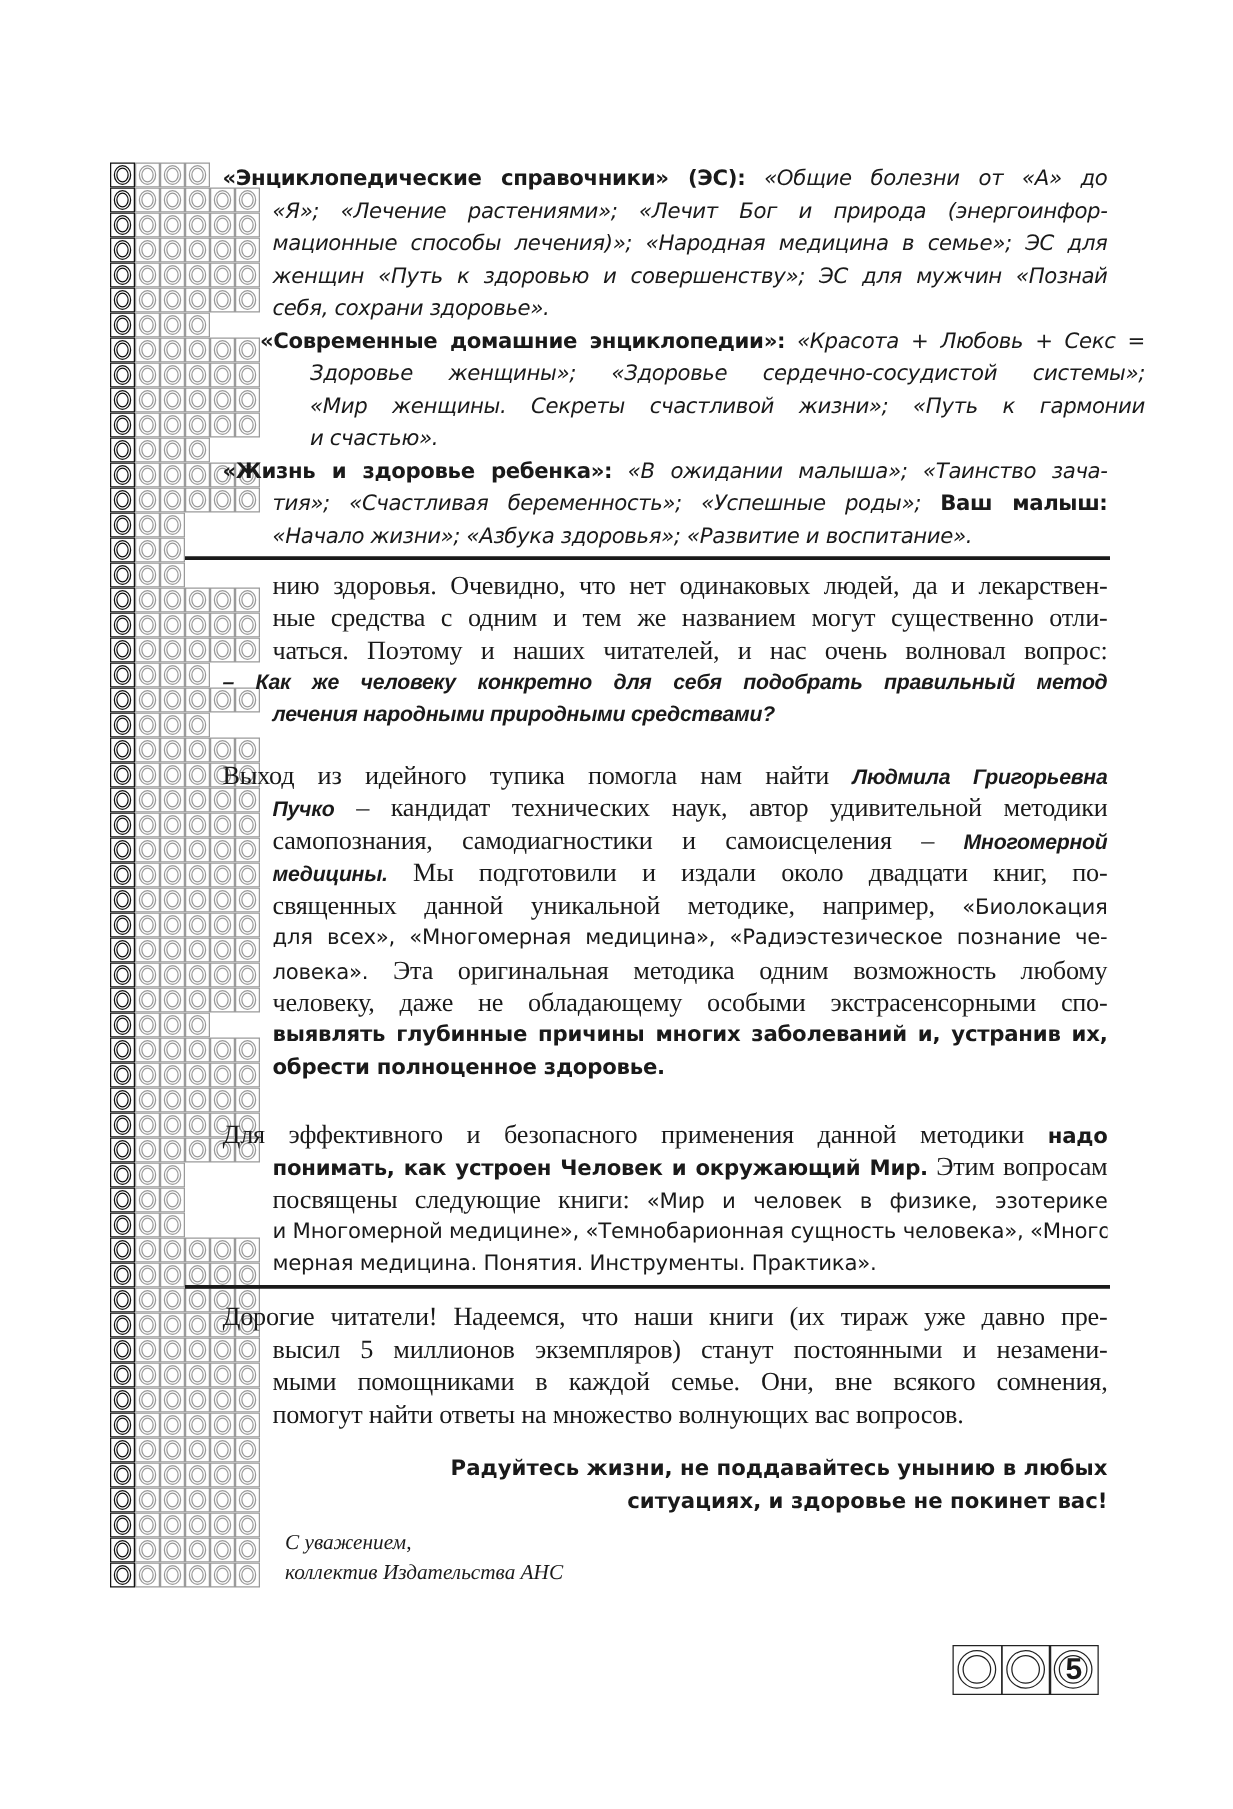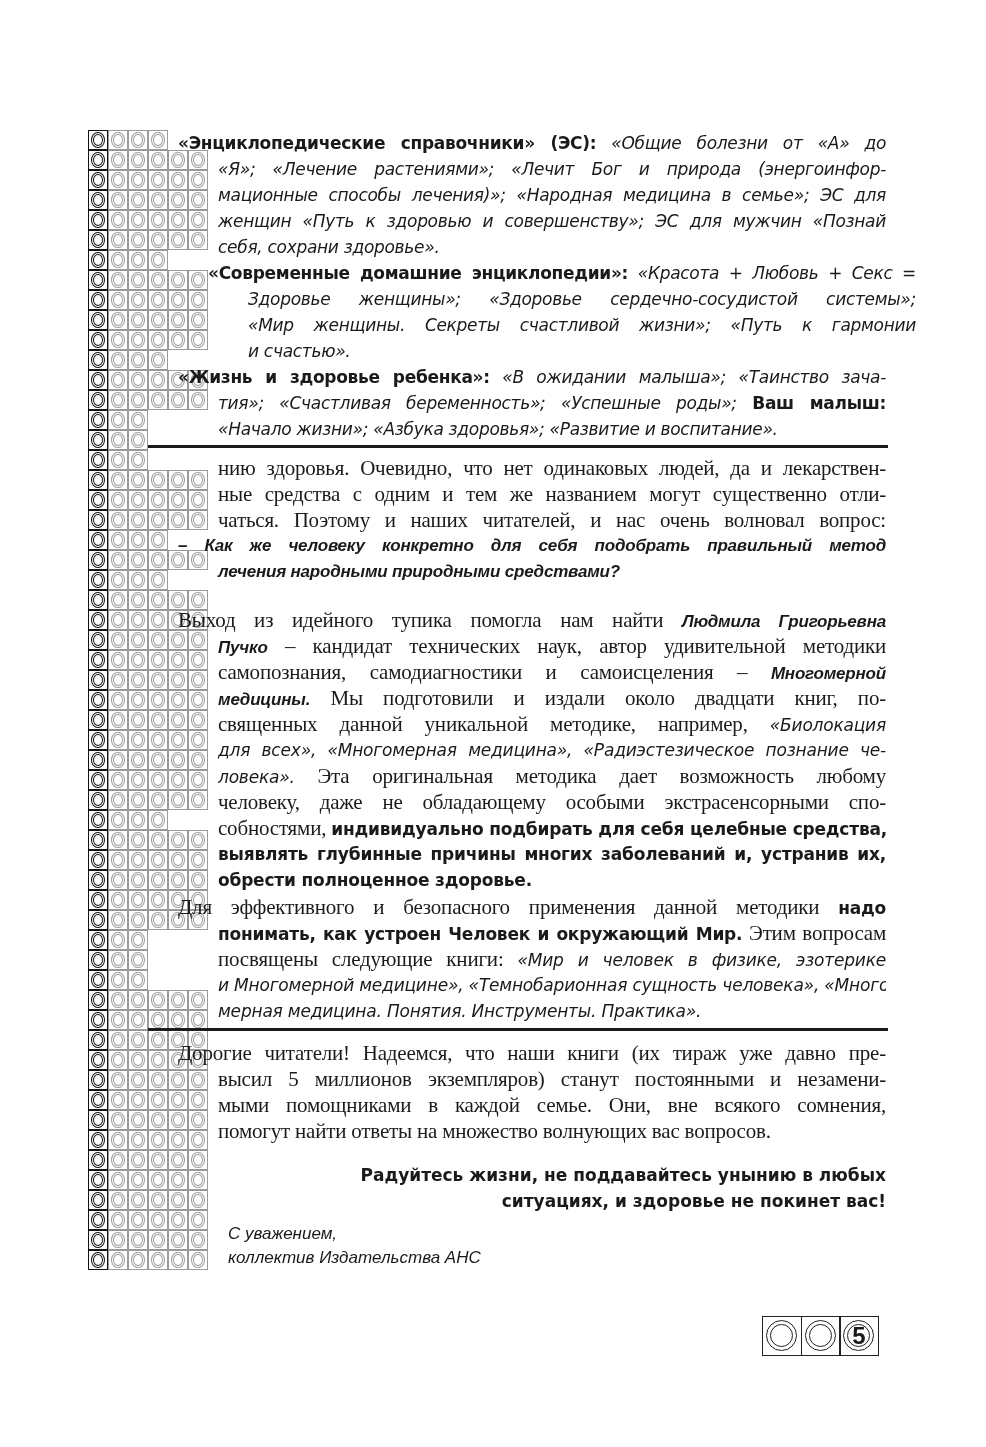--- a/index.html
+++ b/index.html
@@ -16,27 +16,27 @@
 
   .rule { position:absolute; left:148px; width:740px; height:3px; background:#1a1a1a; }
 
   .txt { position:absolute; left:178px; width:708px; font-size:19.5px; line-height:26px; text-align:justify; }
   .sans { font-family:"DejaVu Sans", sans-serif; font-size:17px; letter-spacing:-0.3px; }
   .serif { font-family:"Liberation Serif", serif; font-size:21px; letter-spacing:-0.2px; }
   .ind { display:block; padding-left:40px; }
   .b { font-weight:bold; }
   .i { font-style:italic; }
   .bi { font-weight:bold; font-style:italic; font-family:Liberation Sans, sans-serif; font-size:17px; }
-  .isans { font-style:italic; font-family:"DejaVu Sans", sans-serif; font-size:17px; }
+  .isans { font-family:"DejaVu Sans", sans-serif; font-size:17px; }
   .bsans { font-weight:bold; font-family:"DejaVu Sans", sans-serif; font-size:17px; }
   .line { display:block; height:26px; white-space:nowrap; overflow:hidden; text-align-last:justify; }
   .line.last { text-align-last:left; }
 
   .motto { position:absolute; left:178px; width:708px; text-align:right; font-family:"DejaVu Sans", sans-serif; font-weight:bold; font-size:17px; line-height:26px; }
-  .sign { position:absolute; left:228px; font-family:Liberation Sans, sans-serif; font-style:italic; font-size:17px; line-height:24px; }
+  .sign { position:absolute; left:228px; font-family:Liberation Serif, serif; font-style:italic; font-size:17px; line-height:24px; }
 
   .pgnum { position:absolute; left:762px; top:1316px; display:flex; }
   .pcell { width:40px; height:40px; box-sizing:border-box; border:1.5px solid #222; position:relative; margin-right:-1.5px; }
   .pcell::before { content:""; position:absolute; left:3px; top:3px; width:31px; height:31px; border:1.2px solid #222; border-radius:50%; box-sizing:border-box; }
   .pcell::after { content:""; position:absolute; left:7px; top:7px; width:23px; height:23px; border:1.2px solid #222; border-radius:50%; box-sizing:border-box; }
   .pcell .num { position:absolute; left:0; right:0; top:5px; text-align:center; font-family:"Liberation Sans", sans-serif; font-weight:bold; font-size:24px; z-index:2; }
 </style>
 </head>
 <body>
 
@@ -502,23 +502,22 @@
     <span class="line ind bi last">лечения народными природными средствами?</span>
   </div>
 
   <div class="txt serif" style="top:607px;">
     <span class="line"><span>Выход из идейного тупика помогла нам найти </span><span class="bi">Людмила Григорьевна</span></span>
     <span class="line ind"><span class="bi">Пучко</span><span> – кандидат технических наук, автор удивительной методики</span></span>
     <span class="line ind"><span>самопознания, самодиагностики и самоисцеления – </span><span class="bi">Многомерной</span></span>
     <span class="line ind"><span class="bi">медицины.</span><span> Мы подготовили и издали около двадцати книг, по-</span></span>
     <span class="line ind"><span>священных данной уникальной методике, например, </span><span class="isans">«Биолокация</span></span>
     <span class="line ind isans">для всех», «Многомерная медицина», «Радиэстезическое познание че-</span>
-    <span class="line ind"><span class="isans">ловека».</span><span> Эта оригинальная методика дает возможность любому</span></span>
+    <span class="line ind"><span class="isans">ловека».</span><span> Эта оригинальная методика одним возможность любому</span></span>
     <span class="line ind">человеку, даже не обладающему особыми экстрасенсорными спо-</span>
-    <span class="line ind"><span>собностями, </span><span class="bsans">индивидуально подбирать для себя целебные средства,</span></span>
     <span class="line ind bsans">выявлять глубинные причины многих заболеваний и, устранив их,</span>
     <span class="line ind bsans last">обрести полноценное здоровье.</span>
   </div>
 
   <div class="txt serif" style="top:894px;">
     <span class="line"><span>Для эффективного и безопасного применения данной методики </span><span class="bsans">надо</span></span>
     <span class="line ind"><span class="bsans">понимать, как устроен Человек и окружающий Мир.</span><span> Этим вопросам</span></span>
     <span class="line ind"><span>посвящены следующие книги: </span><span class="isans">«Мир и человек в физике, эзотерике</span></span>
     <span class="line ind isans">и Многомерной медицине», «Темнобарионная сущность человека», «Много-</span>
     <span class="line ind isans last">мерная медицина. Понятия. Инструменты. Практика».</span>

